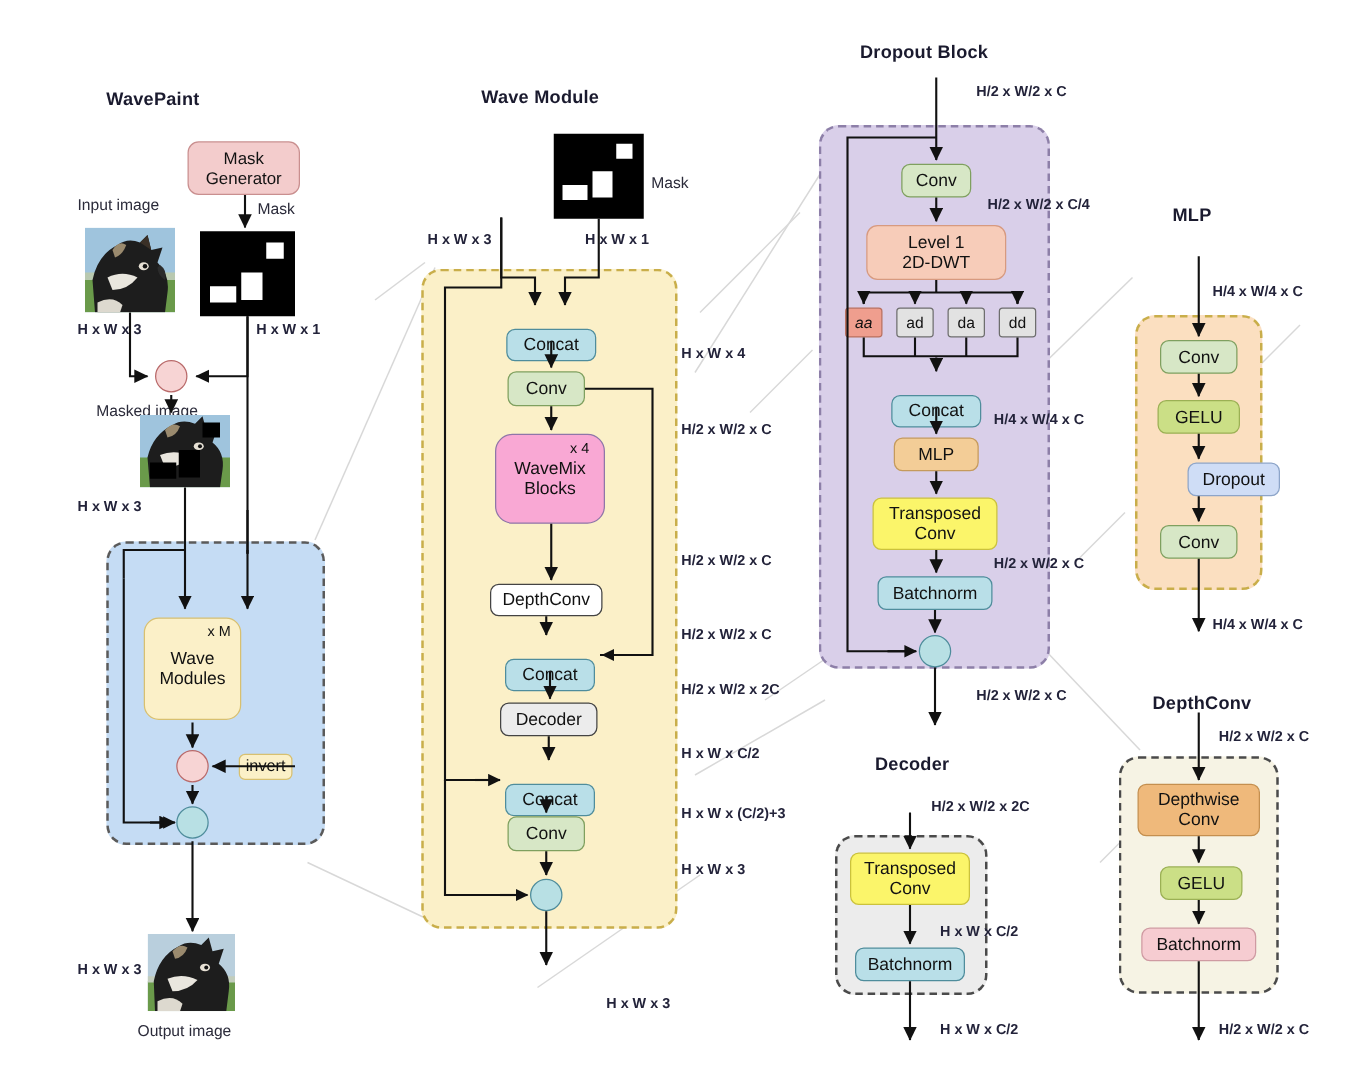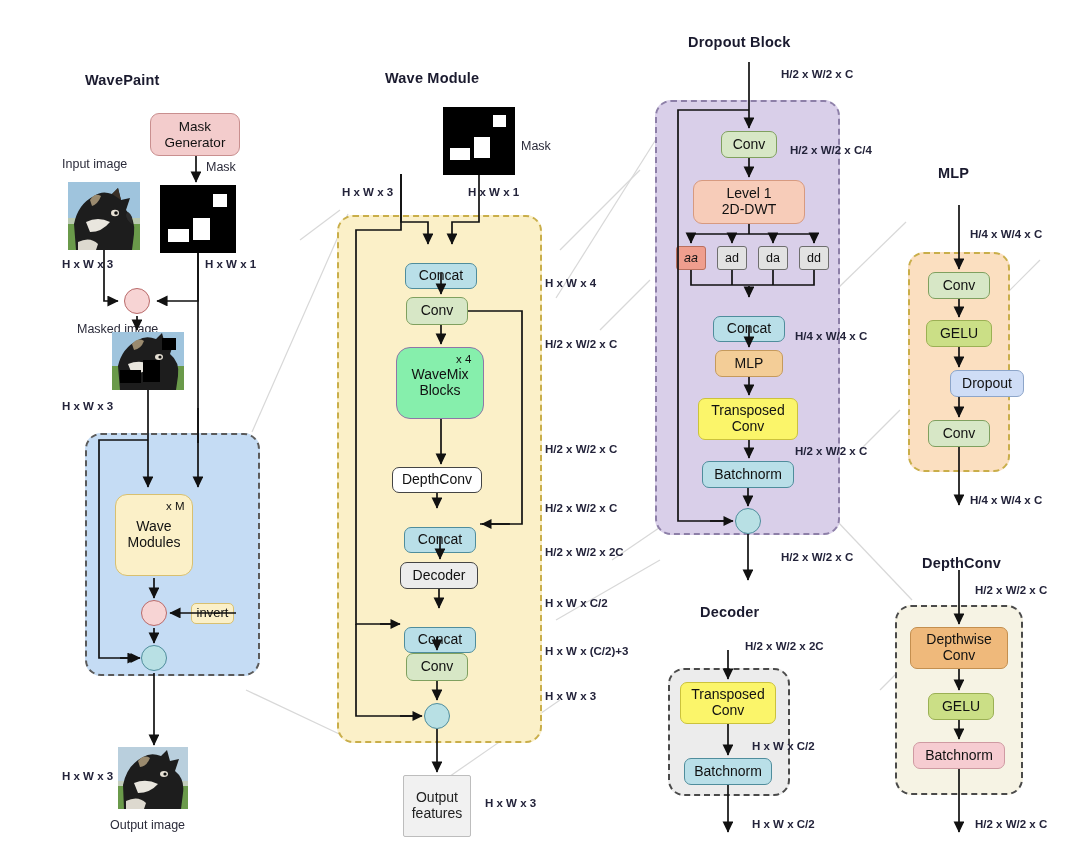--- a/index.html
+++ b/index.html
@@ -17,21 +17,21 @@
   .grp-purple{background:#d9cfe9;border-color:#8d7fa8;}
   .grp-orange{background:#fbdfc0;border-color:#c9ae4a;}
   .grp-gray{background:#ececec;border-color:#4a4a4a;}
   .grp-cream{background:#f6f3e4;border-color:#4a4a4a;}
 
   
   .node{position:absolute;box-sizing:border-box;display:flex;align-items:center;justify-content:center;
         text-align:center;font-size:14px;color:#111;border:1.4px solid #666;border-radius:7px;line-height:1.12;}
   .n-concat{background:#b9dfe8;border-color:#4f8d9c;margin-top:16px;}
   .n-conv{background:#d7e7c6;border-color:#7fa05f;}
-  .n-wavemix{background:#86efac;border-color:#8f76a8;border-radius:14px;}
+  .n-wavemix{background:#f9a8d4;border-color:#8f76a8;border-radius:14px;}
   .n-depthconv{background:#ffffff;border-color:#444;}
   .n-decoder{background:#ececec;border-color:#444;}
   .n-mask{background:#f3cccc;border-color:#c98f8f;border-radius:9px;}
   .n-wavemod{background:#fbf0c8;border-color:#d8c070;border-radius:12px;}
   .n-invert{background:#fbf0c8;border-color:#d8c070;border-radius:5px;}
   .n-dwt{background:#f7ccb9;border-color:#d79a80;border-radius:9px;}
   .n-mlp{background:#f3cd97;border-color:#c59a5c;}
   .n-tconv{background:#fbf56a;border-color:#cbc23c;}
   .n-bn{background:#b9dfe8;border-color:#4f8d9c;}
   .n-bnpink{background:#f6ccd1;border-color:#cf9aa2;}
@@ -192,31 +192,29 @@
   <div class="dim" style="left:545px;top:597px;">H x W x C/2</div>
 
   <div class="node n-concat" style="left:404px;top:611px;width:72px;height:26px;">Concat</div>
   <div class="dim" style="left:545px;top:645px;">H x W x (C/2)+3</div>
 
   <div class="node n-conv" style="left:406px;top:653px;width:62px;height:28px;">Conv</div>
   <div class="dim" style="left:545px;top:690px;">H x W x 3</div>
 
   <div class="op op-add" style="left:424px;top:703px;width:26px;height:26px;"></div>
 
-  <div class="node n-io" style="left:403px;top:775px;width:68px;height:62px;white-space:pre-line;">Output
-features</div>
   <div class="dim" style="left:485px;top:797px;">H x W x 3</div>
 
   <div class="ttl" style="left:688px;top:34px;">Dropout Block</div>
   <div class="dim" style="left:781px;top:68px;">H/2 x W/2 x C</div>
 
   <div class="grp grp-purple" style="left:655px;top:100px;width:185px;height:435px;"></div>
 
   <div class="node n-conv" style="left:721px;top:131px;width:56px;height:27px;">Conv</div>
-  <div class="dim" style="left:790px;top:144px;">H/2 x W/2 x C/4</div>
+  <div class="dim" style="left:790px;top:158px;">H/2 x W/2 x C/4</div>
 
   <div class="node n-dwt" style="left:693px;top:180px;width:112px;height:44px;white-space:pre-line;">Level 1
 2D-DWT</div>
 
   <div class="node n-sub-aa" style="left:676px;top:246px;width:30px;height:24px;">aa</div>
   <div class="node n-sub" style="left:717px;top:246px;width:30px;height:24px;">ad</div>
   <div class="node n-sub" style="left:758px;top:246px;width:30px;height:24px;">da</div>
   <div class="node n-sub" style="left:799px;top:246px;width:30px;height:24px;">dd</div>
 
   <div class="node n-concat" style="left:713px;top:300px;width:72px;height:26px;">Concat</div>

